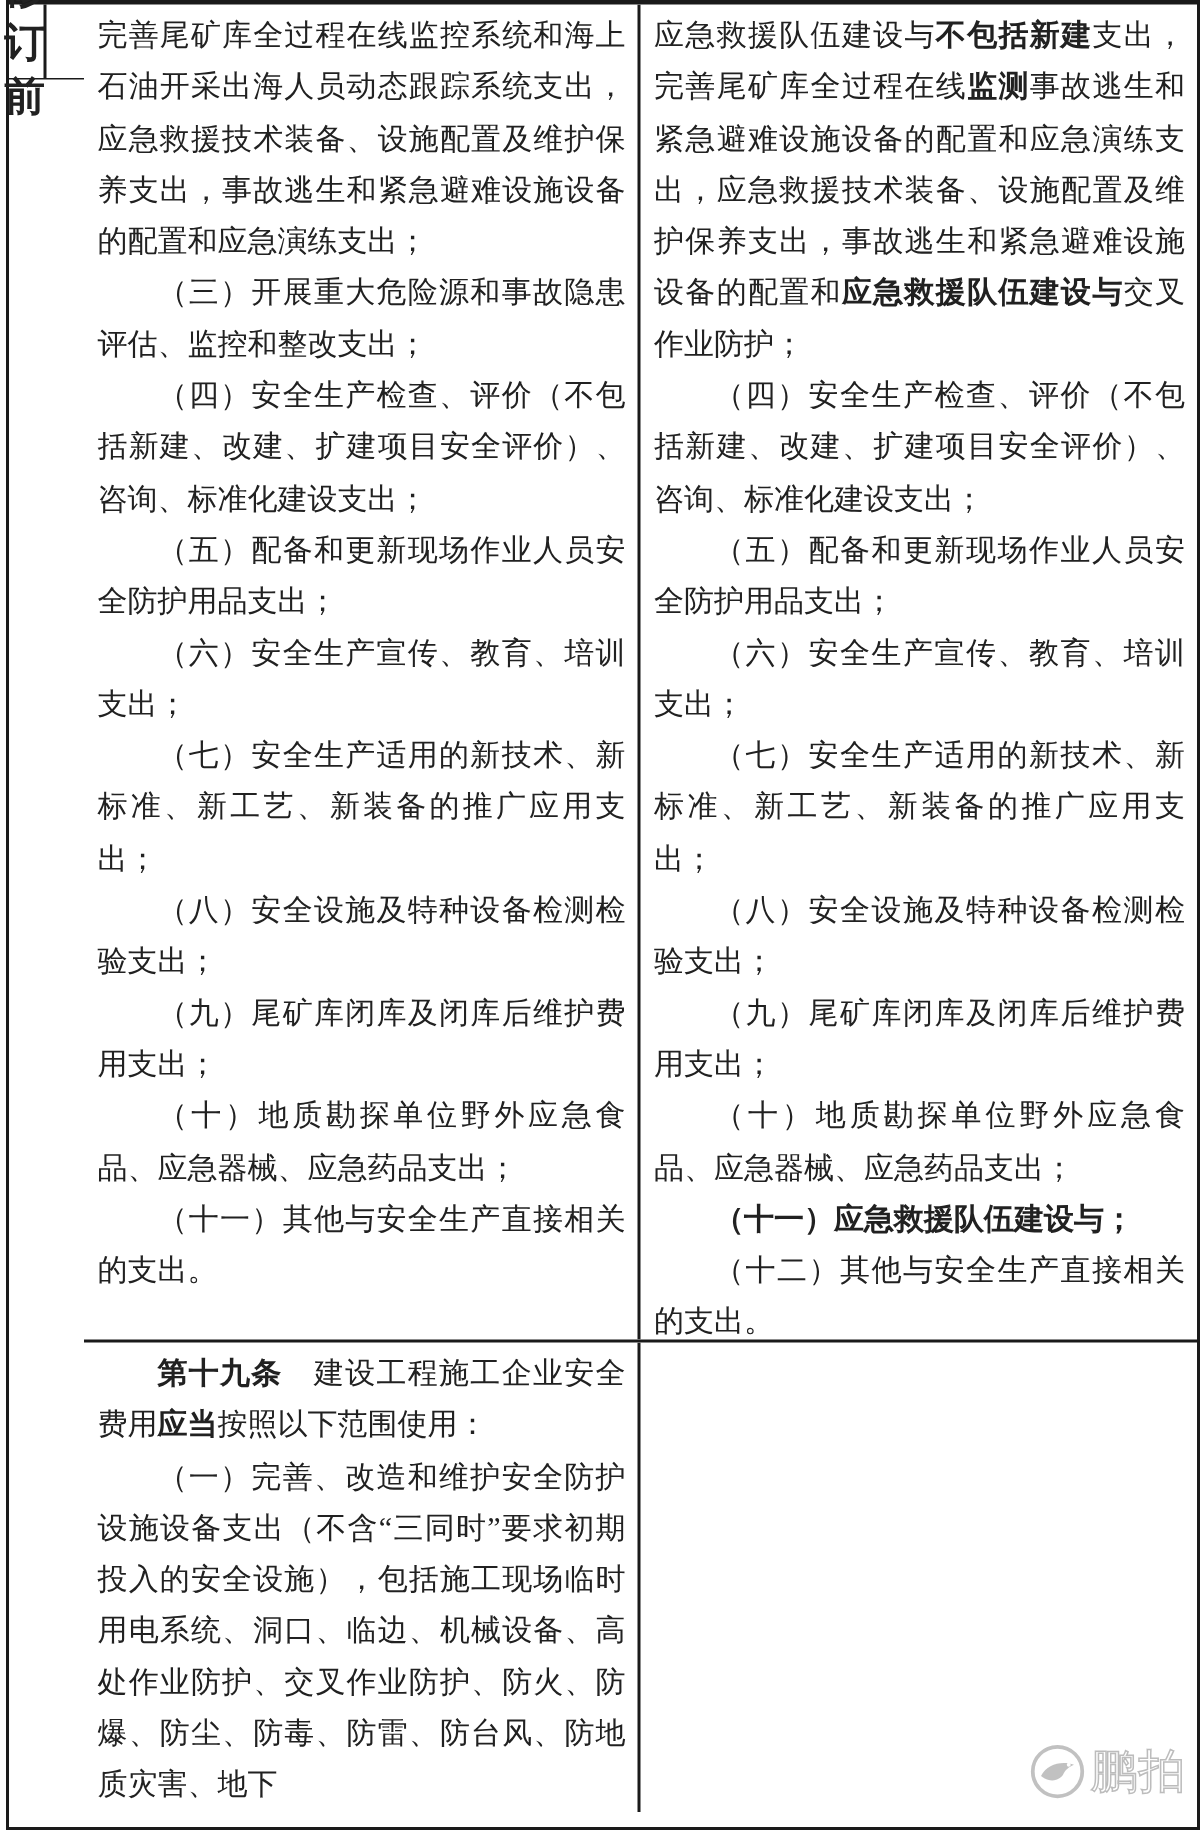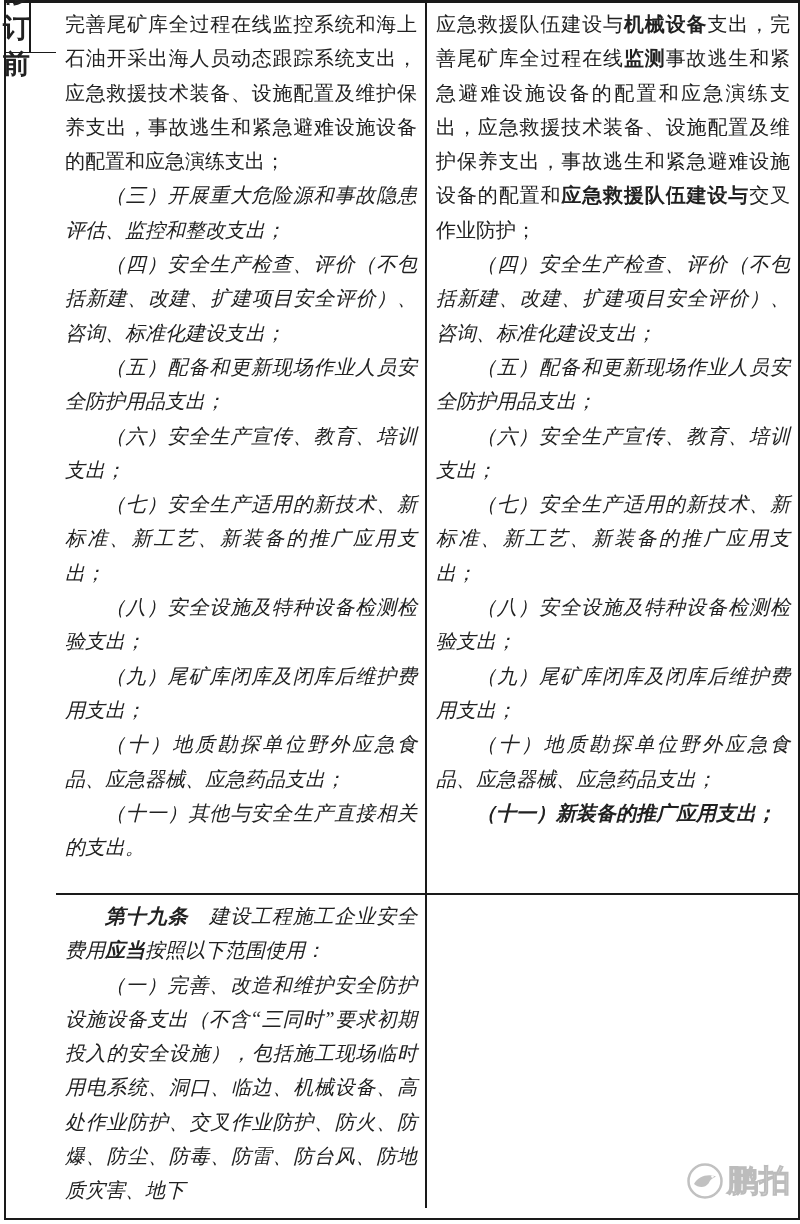--- a/index.html
+++ b/index.html
@@ -33,36 +33,36 @@
   .trow.row-1{flex:0 0 892px;height:892px;border-bottom:2px solid var(--border-color);overflow:hidden;}
   .trow.row-2{flex:1 1 auto;overflow:hidden;}
 
   .cell{
     width:50%;padding:4px 8px 0 9px;overflow:hidden;
     font-size:20px;line-height:34.3px;text-align:justify;
   }
   .cell.before{border-right:2px solid var(--border-color);}
 
   .para{margin:0;}
-  .para.indent{text-indent:2em;font-style:italic;}
+  .para.indent{text-indent:2em;}
   .emph{
     font-family:"Liberation Sans","DejaVu Sans",sans-serif;
     font-weight:700;
   }
 
   .watermark{
     position:absolute;left:686px;top:1160px;
     display:flex;align-items:center;gap:3px;
     color:var(--watermark-color);opacity:.82;
     pointer-events:none;
   }
   .wm-icon{display:inline-flex;}
   .wm-text{
     font-family:"Liberation Sans","DejaVu Sans",sans-serif;
-    font-weight:700;font-size:31px;letter-spacing:1px;
+    font-weight:400;font-size:31px;letter-spacing:1px;
     -webkit-text-stroke:1px var(--watermark-color);
     color:transparent;
   }
 </style>
 </head>
 <body>
 
 <div class="comparison-table">
   <div class="header-row">
     <div class="header-cell before">修订前</div>
@@ -75,29 +75,30 @@
           <p class="para indent"><span>（四）安全生产检查、评价（不包括新建、改建、扩建项目安全评价）、咨询、标准化建设支出；</span></p>
           <p class="para indent"><span>（五）配备和更新现场作业人员安全防护用品支出；</span></p>
           <p class="para indent"><span>（六）安全生产宣传、教育、培训支出；</span></p>
           <p class="para indent"><span>（七）安全生产适用的新技术、新标准、新工艺、新装备的推广应用支出；</span></p>
           <p class="para indent"><span>（八）安全设施及特种设备检测检验支出；</span></p>
           <p class="para indent"><span>（九）尾矿库闭库及闭库后维护费用支出；</span></p>
           <p class="para indent"><span>（十）地质勘探单位野外应急食品、应急器械、应急药品支出；</span></p>
           <p class="para indent"><span>（十一）其他与安全生产直接相关的支出。</span></p>
         </div>
         <div class="cell after">
-          <p class="para"><span>应急救援队伍建设与</span><span class="emph">机械设备</span><span>支出，完善尾矿库全过程在线</span><span class="emph">监测</span><span>事故逃生和紧急避难设施设备的配置和应急演练支出，应急救援技术装备、设施配置及维护保养支出，事故逃生和紧急避难设施设备的配置和</span><span class="emph">应急救援队伍建设与</span><span>交叉作业防护；</span></p>
+          <p class="para"><span>应急救援队伍建设与</span><span class="emph">不包括新建</span><span>支出，完善尾矿库全过程在线</span><span class="emph">监测</span><span>事故逃生和紧急避难设施设备的配置和应急演练支出，应急救援技术装备、设施配置及维护保养支出，事故逃生和紧急避难设施设备的配置和</span><span class="emph">应急救援队伍建设与</span><span>交叉作业防护；</span></p>
           <p class="para indent"><span>（四）安全生产检查、评价（不包括新建、改建、扩建项目安全评价）、咨询、标准化建设支出；</span></p>
           <p class="para indent"><span>（五）配备和更新现场作业人员安全防护用品支出；</span></p>
           <p class="para indent"><span>（六）安全生产宣传、教育、培训支出；</span></p>
           <p class="para indent"><span>（七）安全生产适用的新技术、新标准、新工艺、新装备的推广应用支出；</span></p>
           <p class="para indent"><span>（八）安全设施及特种设备检测检验支出；</span></p>
           <p class="para indent"><span>（九）尾矿库闭库及闭库后维护费用支出；</span></p>
           <p class="para indent"><span>（十）地质勘探单位野外应急食品、应急器械、应急药品支出；</span></p>
-          <p class="para indent"><span class="emph">（十一）新装备的推广应用支出；</span></p>
+          <p class="para indent"><span class="emph">（十一）应急救援队伍建设与；</span></p>
+          <p class="para indent"><span>（十二）其他与安全生产直接相关的支出。</span></p>
         </div>
       </div>
       <div class="trow row-2">
         <div class="cell before">
           <p class="para indent"><span class="emph">第十九条</span><span>　建设工程施工企业安全费用</span><span class="emph">应当</span><span>按照以下范围使用：</span></p>
           <p class="para indent"><span>（一）完善、改造和维护安全防护设施设备支出（不含“三同时”要求初期投入的安全设施），包括施工现场临时用电系统、洞口、临边、机械设备、高处作业防护、交叉作业防护、防火、防爆、防尘、防毒、防雷、防台风、防地质灾害、地下</span></p>
         </div>
       </div>
     </div>
 </div>

